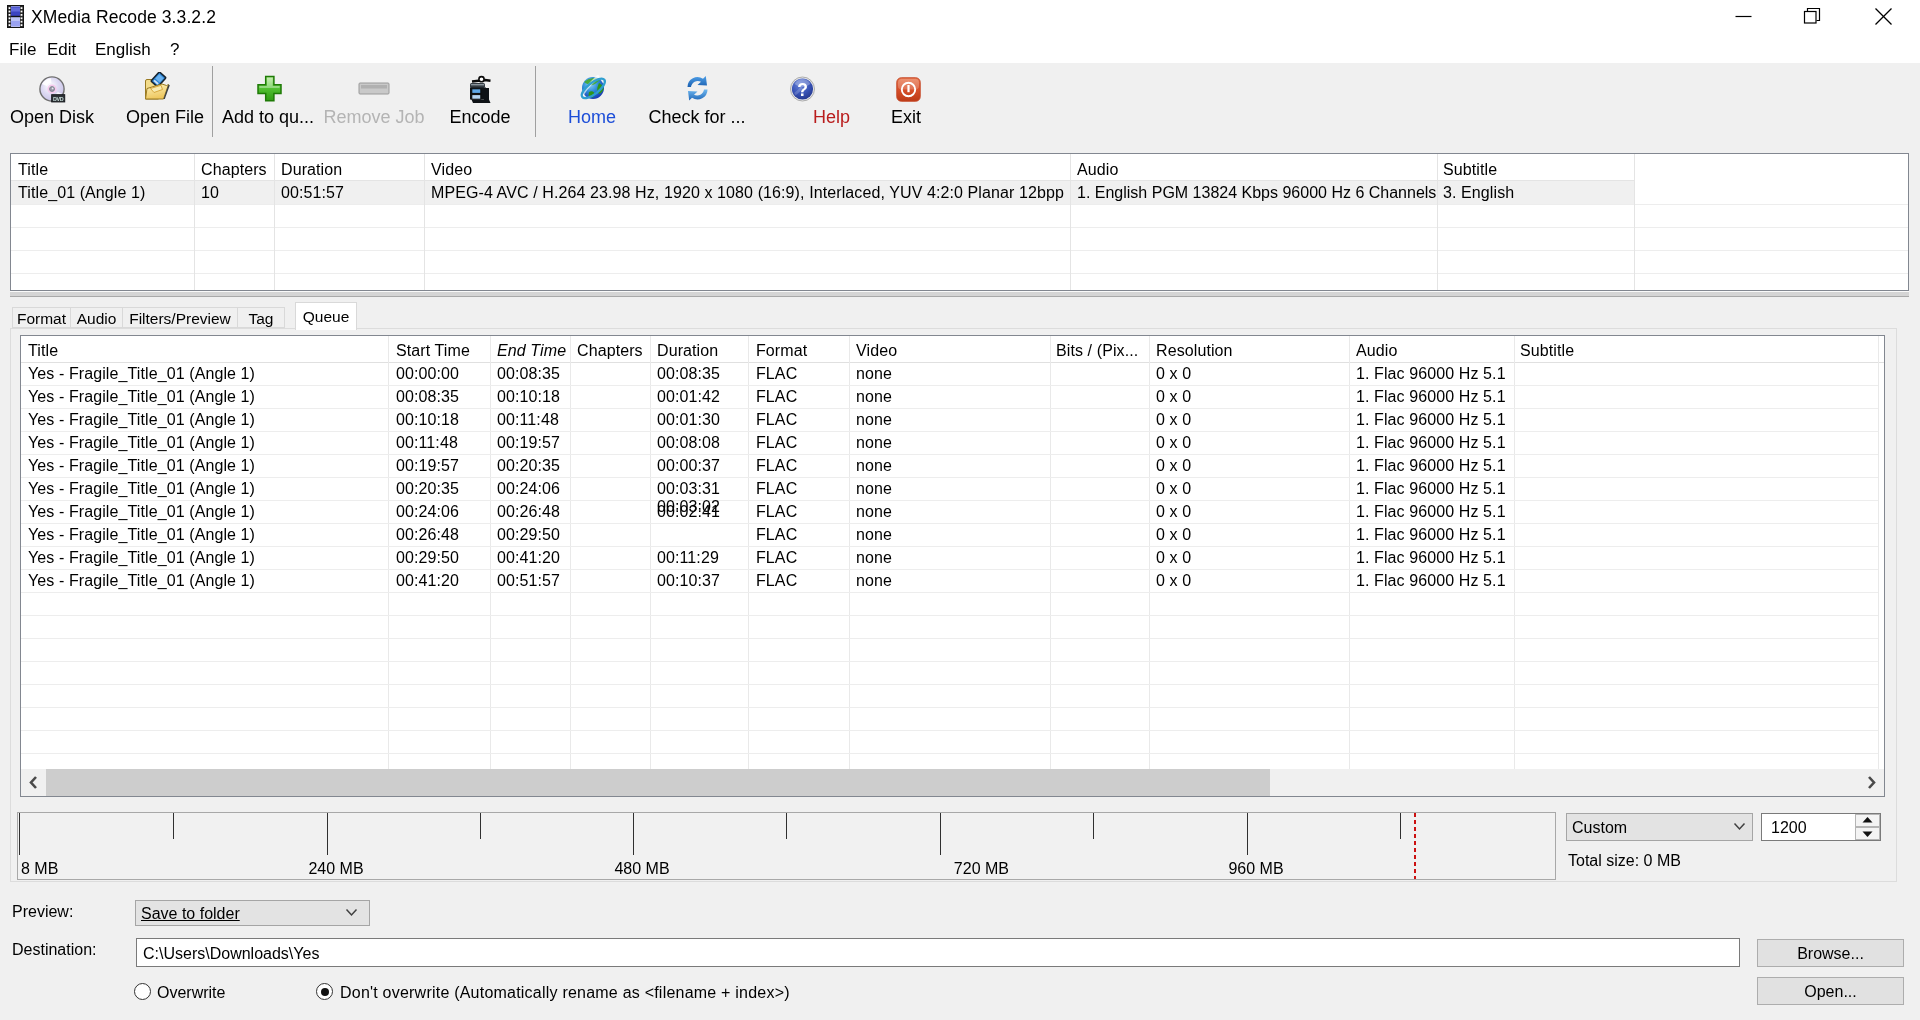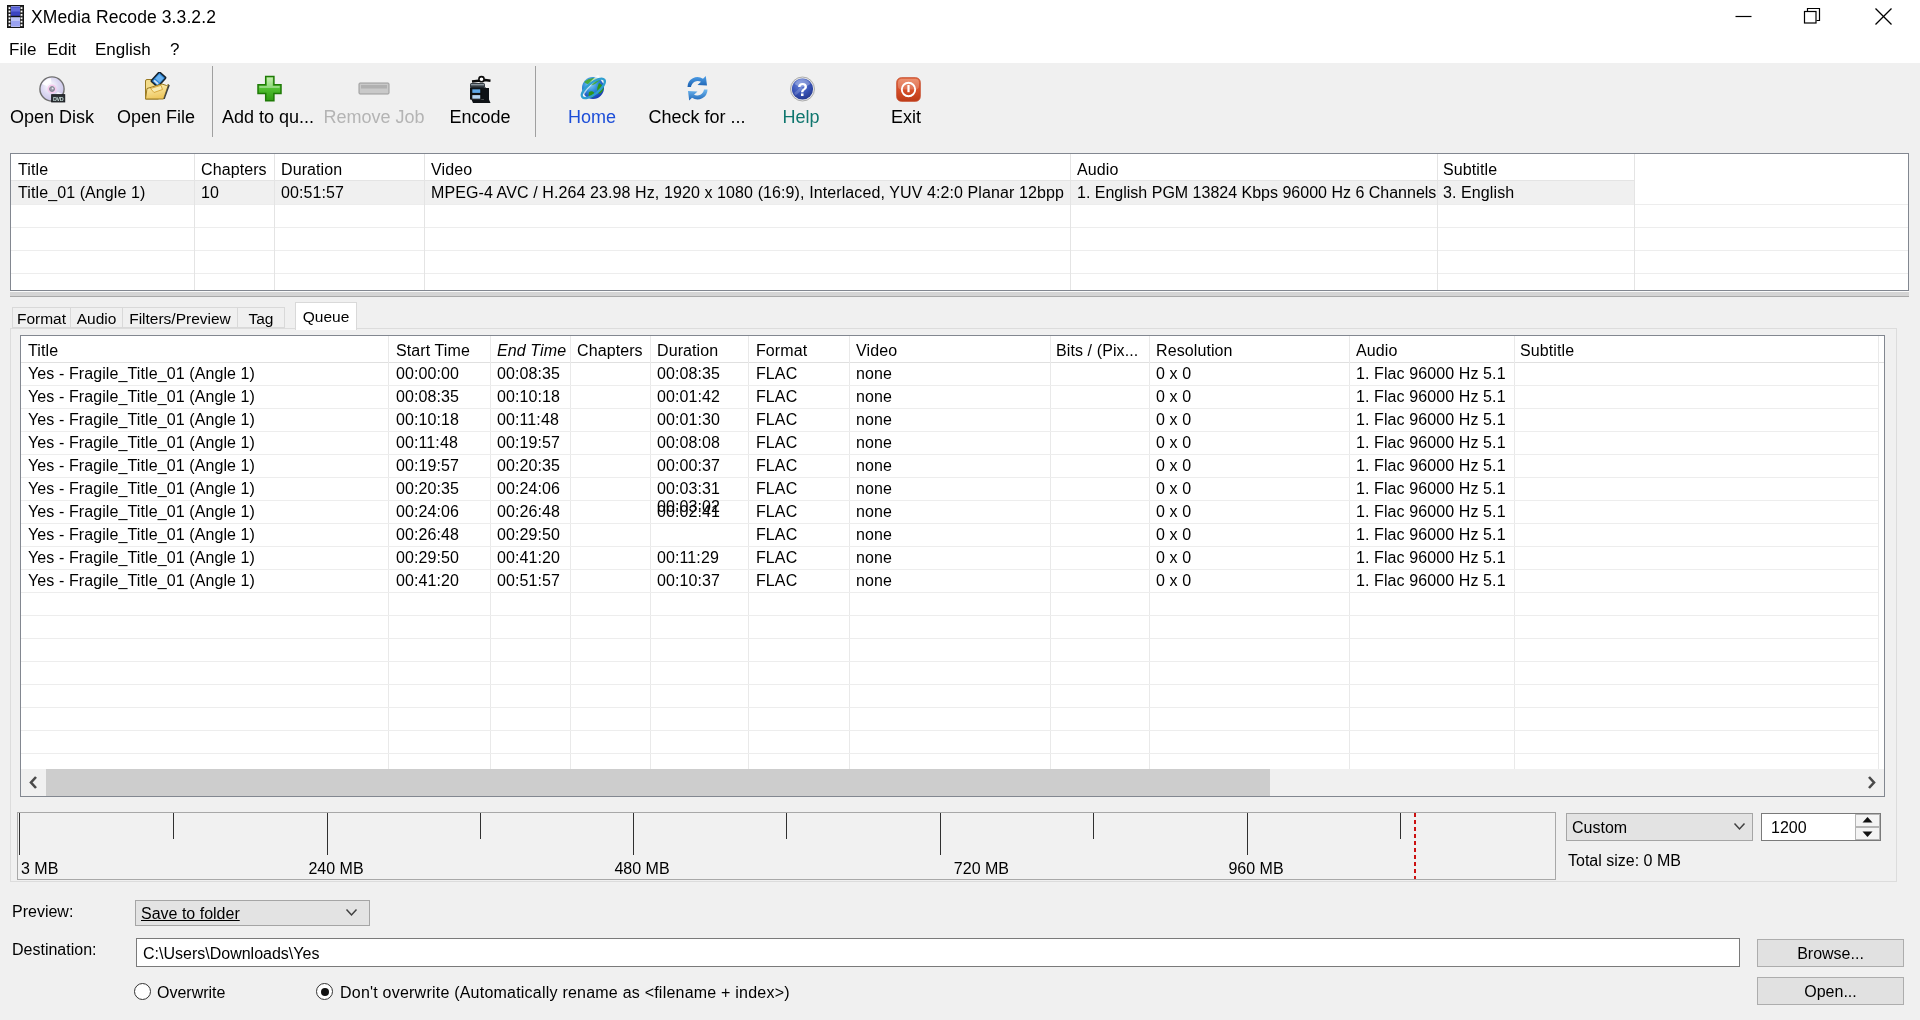--- a/index.html
+++ b/index.html
@@ -43,27 +43,27 @@
 <line x1="171.5" y1="8.5" x2="155.5" y2="24.5" stroke="#000" stroke-width="1.2"></line>
 </svg>
 <div class="ab t17" style="left:9px;top:41px;">File</div>
 <div class="ab t17" style="left:47px;top:41px;">Edit</div>
 <div class="ab t17" style="left:95px;top:41px;">English</div>
 <div class="ab t17" style="left:170px;top:41px;">?</div>
 <div class="ab" style="left:0;top:63px;width:1920px;height:87px;background:#f0f0f0;"></div>
 <div class="ab" style="left:212px;top:66px;width:1px;height:71px;background:#a0a0a0;"></div>
 <div class="ab" style="left:535px;top:66px;width:1px;height:71px;background:#a0a0a0;"></div>
 <div class="ab t18" style="left:-18px;top:108px;width:140px;text-align:center;color:#000;">Open Disk</div>
-<div class="ab t18" style="left:86px;top:108px;width:140px;text-align:center;color:#000;">Open File</div>
+<div class="ab t18" style="left:86px;top:108px;width:140px;text-align:center;color:#000;padding-left:9px;">Open File</div>
 <div class="ab t18" style="left:198px;top:108px;width:140px;text-align:center;color:#000;">Add to qu...</div>
 <div class="ab t18" style="left:304px;top:108px;width:140px;text-align:center;color:#b4b4b4;">Remove Job</div>
 <div class="ab t18" style="left:410px;top:108px;width:140px;text-align:center;color:#000;">Encode</div>
 <div class="ab t18" style="left:522px;top:108px;width:140px;text-align:center;color:#1d4ed8;">Home</div>
 <div class="ab t18" style="left:627px;top:108px;width:140px;text-align:center;color:#000;">Check for ...</div>
-<div class="ab t18" style="left:731px;top:108px;width:140px;text-align:center;color:#0f766e;">Help</div>
+<div class="ab t18" style="left:710px;top:108px;width:140px;text-align:right;color:#b91c1c;">Help</div>
 <div class="ab t18" style="left:836px;top:108px;width:140px;text-align:center;color:#000;">Exit</div>
 <svg class="ab" style="left:38px;top:75px;" width="30" height="29" viewBox="0 0 30 29">
 <defs>
 <radialGradient id="cd" cx="42%" cy="38%" r="72%">
 <stop offset="0%" stop-color="#ffffff"></stop>
         <stop offset="50%" stop-color="#dcd8f2"></stop>
         <stop offset="100%" stop-color="#c4bee4"></stop>
 </radialGradient>
 </defs>
 <circle cx="14" cy="14" r="12.1" fill="url(#cd)" stroke="#707070" stroke-width="1.4"></circle>
@@ -337,21 +337,21 @@
 <div class="ab" style="left:21px;top:769px;width:1863px;height:27px;background:#f0f0f0;"></div>
 <div class="ab" style="left:46px;top:769px;width:1224px;height:27px;background:#cdcdcd;"></div>
 <svg class="ab" style="left:21px;top:769px;" width="25" height="27" viewBox="0 0 25 27">
 <path d="M 15 8 L 10 13.5 L 15 19" fill="none" stroke="#4a4a4a" stroke-width="2.6"></path>
   </svg>
 <svg class="ab" style="left:1859px;top:769px;" width="25" height="27" viewBox="0 0 25 27">
 <path d="M 10 8 L 15 13.5 L 10 19" fill="none" stroke="#4a4a4a" stroke-width="2.6"></path>
   </svg>
 <div class="ab" style="left:17px;top:812px;width:1539px;height:68px;background:#f1f1f1;border:1px solid #a8a8a8;box-sizing:border-box;"></div>
 <div class="ab" style="left:19px;top:813px;width:1px;height:42px;background:#303030;"></div>
-<div class="ab t16" style="left:21px;top:861px;">3 MB</div>
+<div class="ab t16" style="left:21px;top:861px;">8 MB</div>
 <div class="ab" style="left:327px;top:813px;width:1px;height:42px;background:#303030;"></div>
 <div class="ab t16" style="left:276px;top:861px;width:120px;text-align:center;">240 MB</div>
 <div class="ab" style="left:633px;top:813px;width:1px;height:42px;background:#303030;"></div>
 <div class="ab t16" style="left:582px;top:861px;width:120px;text-align:center;">480 MB</div>
 <div class="ab" style="left:940px;top:813px;width:1px;height:42px;background:#303030;"></div>
 <div class="ab t16" style="left:889px;top:861px;width:120px;text-align:right;">720 MB</div>
 <div class="ab" style="left:1247px;top:813px;width:1px;height:42px;background:#303030;"></div>
 <div class="ab t16" style="left:1196px;top:861px;width:120px;text-align:center;">960 MB</div>
 <div class="ab" style="left:173px;top:813px;width:1px;height:26px;background:#303030;"></div>
 <div class="ab" style="left:480px;top:813px;width:1px;height:26px;background:#303030;"></div>

